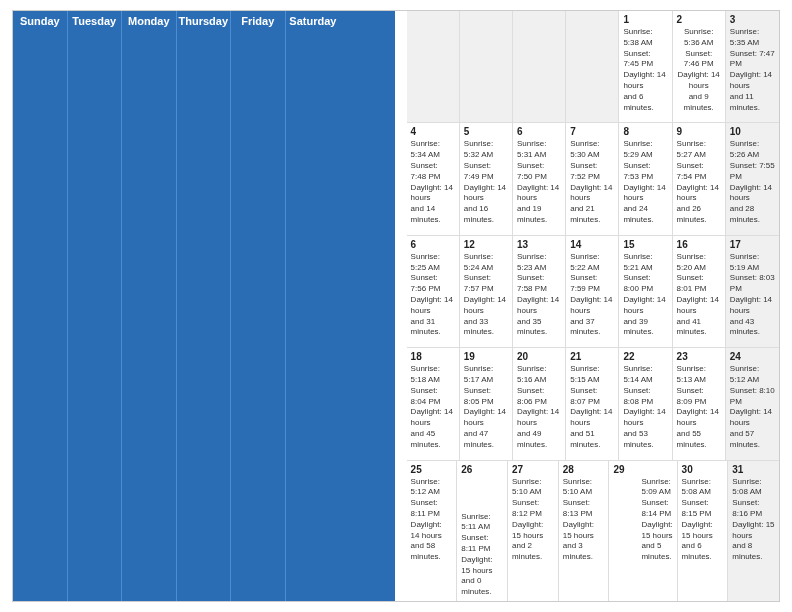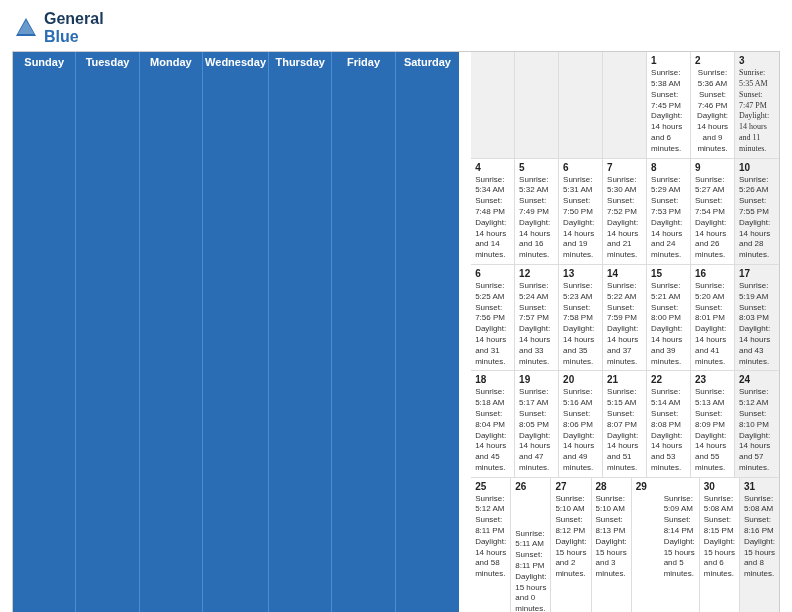--- a/index.html
+++ b/index.html
@@ -97,45 +97,26 @@
     .cell-text {
       font-size: 8px;
       line-height: 1.35;
       color: #333;
     }
   </style>
 </head>
 <body>
 
 <div class="page">
-  <div class="header">
-    <div class="logo">
-      <svg class="logo-icon" viewBox="0 0 28 28">
-        <polygon points="14,4 24,22 4,22" fill="#2a6db5"></polygon>
-        <polygon points="14,6 22,20 6,20" fill="#fff" opacity="0.3"></polygon>
-      </svg>
-      <div>
-        <div style="font-size:16px;font-weight:bold;color:#1a3a5c;line-height:1.1">
-          <span style="color:#1a3a5c">General</span>
-        </div>
-        <div style="font-size:16px;font-weight:bold;color:#2a6db5;line-height:1.1">Blue</div>
-      </div>
-    </div>
-    <div class="title-block">
-      <div class="main-title"></div>
-      <div class="subtitle"></div>
-    </div>
-  </div>
 
   <div class="calendar">
     <div class="cal-header" id="cal-header">
         <div class="cal-header-cell">Sunday</div>
         <div class="cal-header-cell">Tuesday</div>
         <div class="cal-header-cell">Monday</div>
-        <div class="cal-header-cell">Wednesday</div>
         <div class="cal-header-cell">Thursday</div>
         <div class="cal-header-cell">Friday</div>
         <div class="cal-header-cell">Saturday</div>
       </div>
     <div class="cal-body" id="cal-body">
         <div class="cal-row">
           <div class="cal-cell shaded empty"></div>
           <div class="cal-cell shaded empty"></div>
           <div class="cal-cell shaded empty"></div>
           <div class="cal-cell shaded empty"></div>
@@ -148,21 +129,21 @@
           </div>
           <div class="cal-cell">
             <div class="day-num">2</div>
             <div class="cell-text" style="white-space: pre-line; text-align: center;">Sunrise: 5:36 AM
 Sunset: 7:46 PM
 Daylight: 14 hours
 and 9 minutes.</div>
           </div>
           <div class="cal-cell shaded">
             <div class="day-num">3</div>
-            <div class="cell-text" style="white-space: pre-line; font-family: Liberation Serif, serif;">Sunrise: 5:35 AM
+            <div class="cell-text" style="white-space: pre-line;">Sunrise: 5:35 AM
 Sunset: 7:47 PM
 Daylight: 14 hours
 and 11 minutes.</div>
           </div>
         </div>
         <div class="cal-row">
           <div class="cal-cell">
             <div class="day-num">4</div>
             <div class="cell-text" style="white-space: pre-line;">Sunrise: 5:34 AM
 Sunset: 7:48 PM

